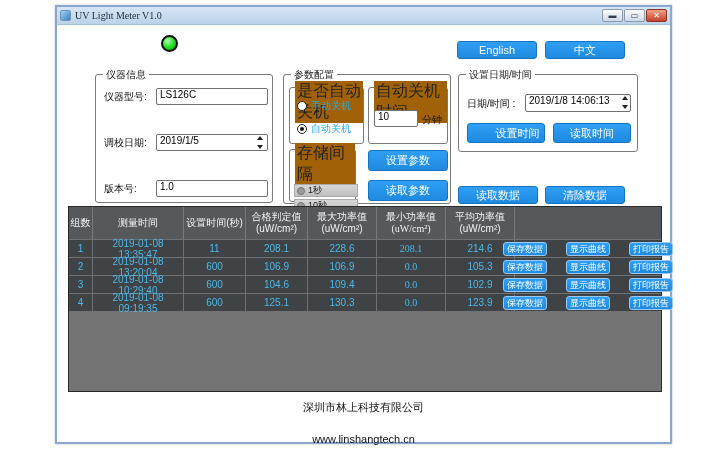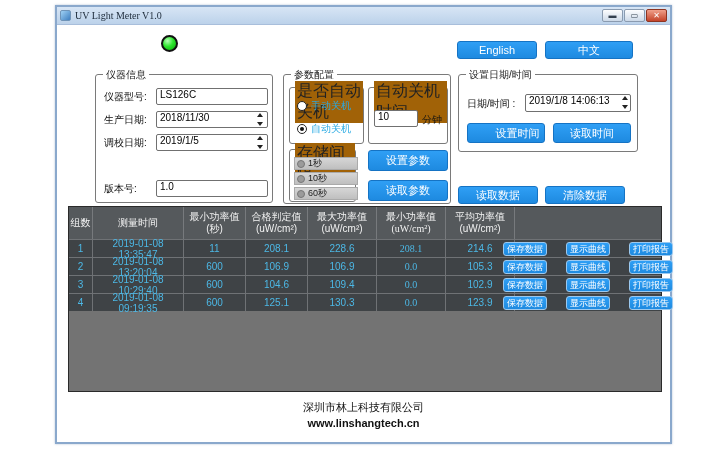--- a/index.html
+++ b/index.html
@@ -56,21 +56,21 @@
 
   
   .radio-row { position:absolute; left:7px; height:14px; display:flex; align-items:center; gap:4px; }
   .rdot { width:10px; height:10px; border:1.5px solid #222; border-radius:50%; background:#fff;
     display:inline-flex; align-items:center; justify-content:center; flex:0 0 auto; }
   .rdot.sel::after { content:""; width:4px; height:4px; background:#111; border-radius:50%; }
   .rlabel { font-size:10px; color:#29aae3; white-space:nowrap; }
 
   .strip { position:absolute; left:4px; width:64px; height:13px;
     background:linear-gradient(#d6d6d6,#bfbfbf); border:1px solid #aaa;
-    display:flex; align-items:center; gap:3px; padding:0 2px; }
+    display:flex; align-items:center; gap:3px; padding:0 2px;margin-top:27px; }
   .strip .gdot { width:8px; height:8px; border-radius:50%; background:#9b9b9b;
     border:1px solid #777; flex:0 0 auto; }
   .strip .slabel { font-size:9px; color:#222; white-space:nowrap; }
 
   
   .dtable { position:absolute; left:11px; top:181px; width:594px; height:186px;
     background:#737373; border:1px solid #2a2a2a; font-size:10px; }
   .thead { display:flex; height:32px; background:#55595c; color:#f2f2f2; }
   .thead .cell { border-right:1px solid #777a7d; display:flex; flex-direction:column;
     align-items:center; justify-content:center; line-height:1.25; text-align:center; }
@@ -100,35 +100,27 @@
       <span class="capbtn">▭</span>
       <span class="capbtn close">✕</span>
     </span>
   </div>
 
   <div class="body">
 
     <div class="led"></div>
 
     <button class="bluebtn" style="left:400px; top:16px; width:80px; height:18px;">English</button>
-    <button class="bluebtn" style="left:488px; top:16px; width:88px; height:18px;">中文</button>
+    <button class="bluebtn" style="left:488px; top:16px; width:80px; height:18px;">中文</button>
 
     <div class="group" style="left:38px; top:49px; width:178px; height:129px;">
       <span class="legend">仪器信息</span>
       <div class="field-row" style="top:13px;">
         <span class="field-label">仪器型号:</span>
         <span class="textbox">LS126C</span>
-      </div>
-      <div class="field-row" style="top:36px;">
-        <span class="field-label">生产日期:</span>
-        <span class="textbox">2018/11/30</span>
-        <span class="spin" style="right:8px;">
-            <i class="up"></i>
-            <i class="dn"></i>
-          </span>
       </div>
       <div class="field-row" style="top:59px;">
         <span class="field-label">调校日期:</span>
         <span class="textbox">2019/1/5</span>
         <span class="spin" style="right:8px;">
             <i class="up"></i>
             <i class="dn"></i>
           </span>
       </div>
       <div class="field-row" style="top:105px;">
@@ -195,21 +187,21 @@
 
     <div class="dtable">
       <div class="thead">
         <div class="cell c0">
             <span>组数</span>
           </div>
         <div class="cell c1">
             <span>测量时间</span>
           </div>
         <div class="cell c2">
-            <span>最小功率值(秒)</span>
+            <span>设置时间(秒)</span>
           </div>
         <div class="cell c3">
             <span>合格判定值</span>
             <span>(uW/cm²)</span>
           </div>
         <div class="cell c4">
             <span>最大功率值</span>
             <span>(uW/cm²)</span>
           </div>
         <div class="cell c5">
@@ -278,16 +270,16 @@
         <div class="cell c6">123.9</div>
         <div class="cell c7 actions">
           <button class="rowbtn">保存数据</button>
           <button class="rowbtn">显示曲线</button>
           <button class="rowbtn">打印报告</button>
         </div>
       </div>
     </div>
 
     <div class="footer-line" style="top:375px;">深圳市林上科技有限公司</div>
-    <div class="footer-line" style="top:392px;font-weight:bold;">www.linshangtech.cn</div>
+    <div class="footer-line" style="top:408px;">www.linshangtech.cn</div>
 
   </div>
 </div>
 
 </body></html>

